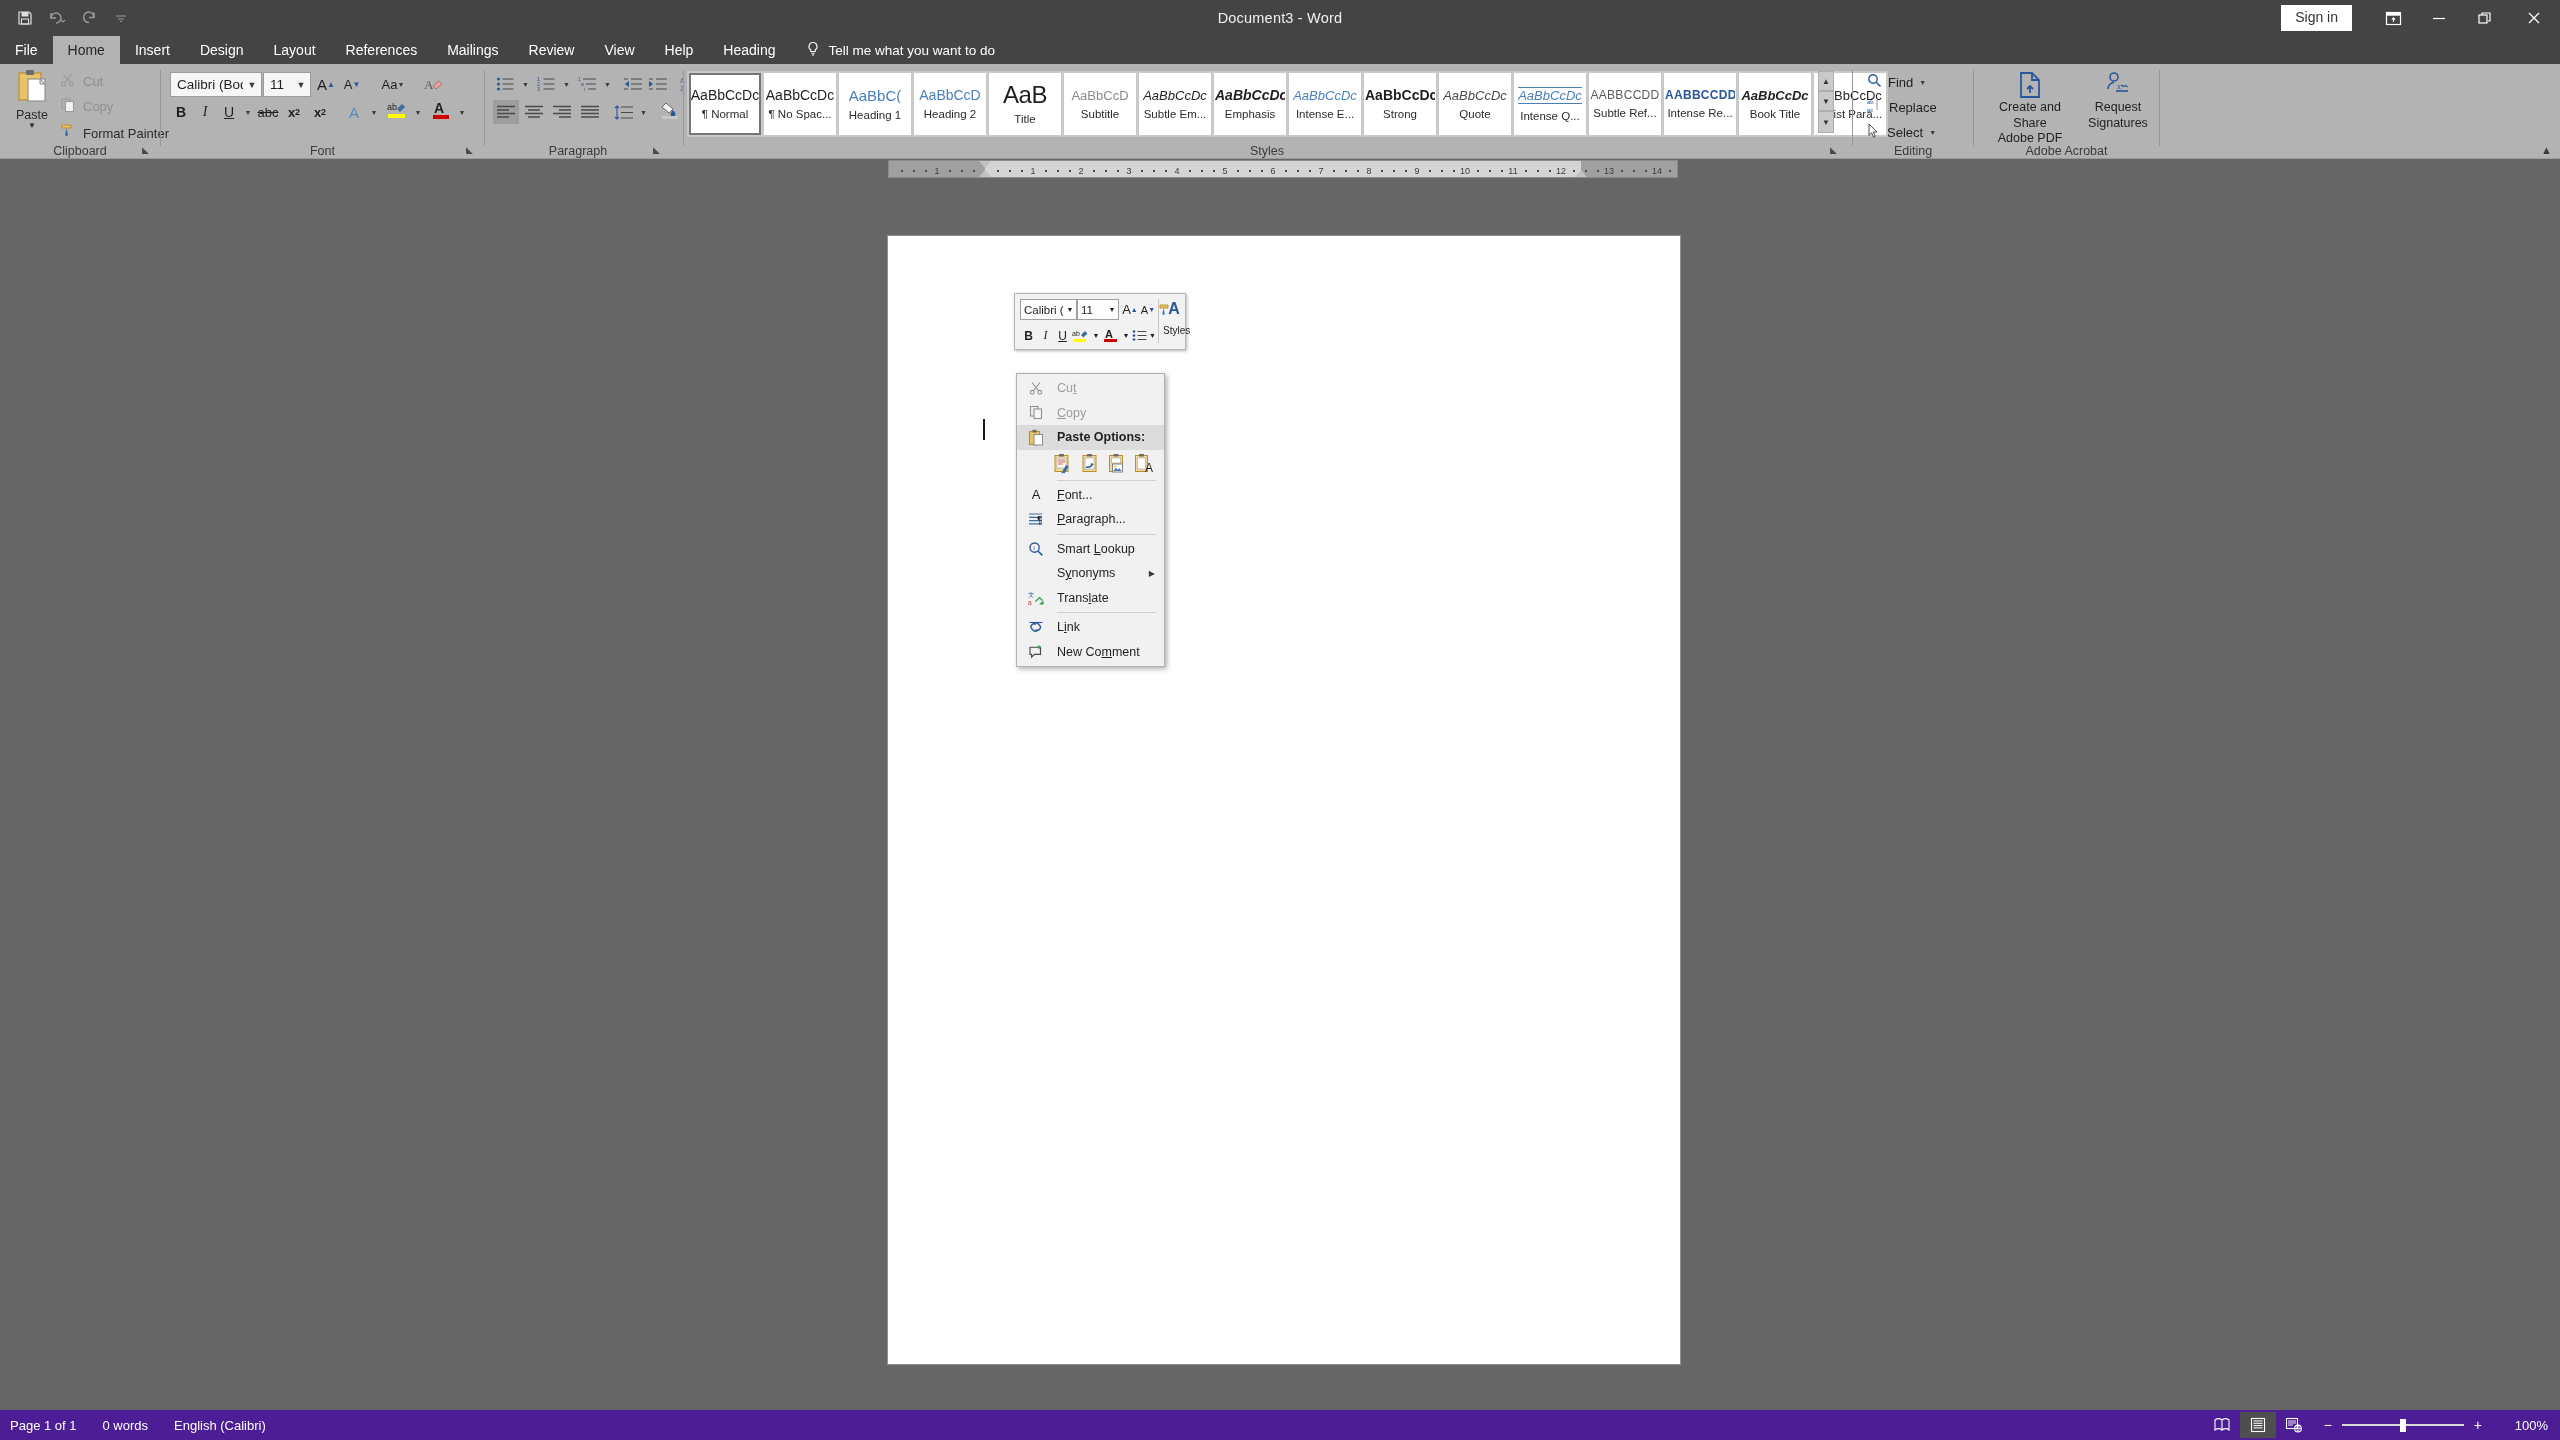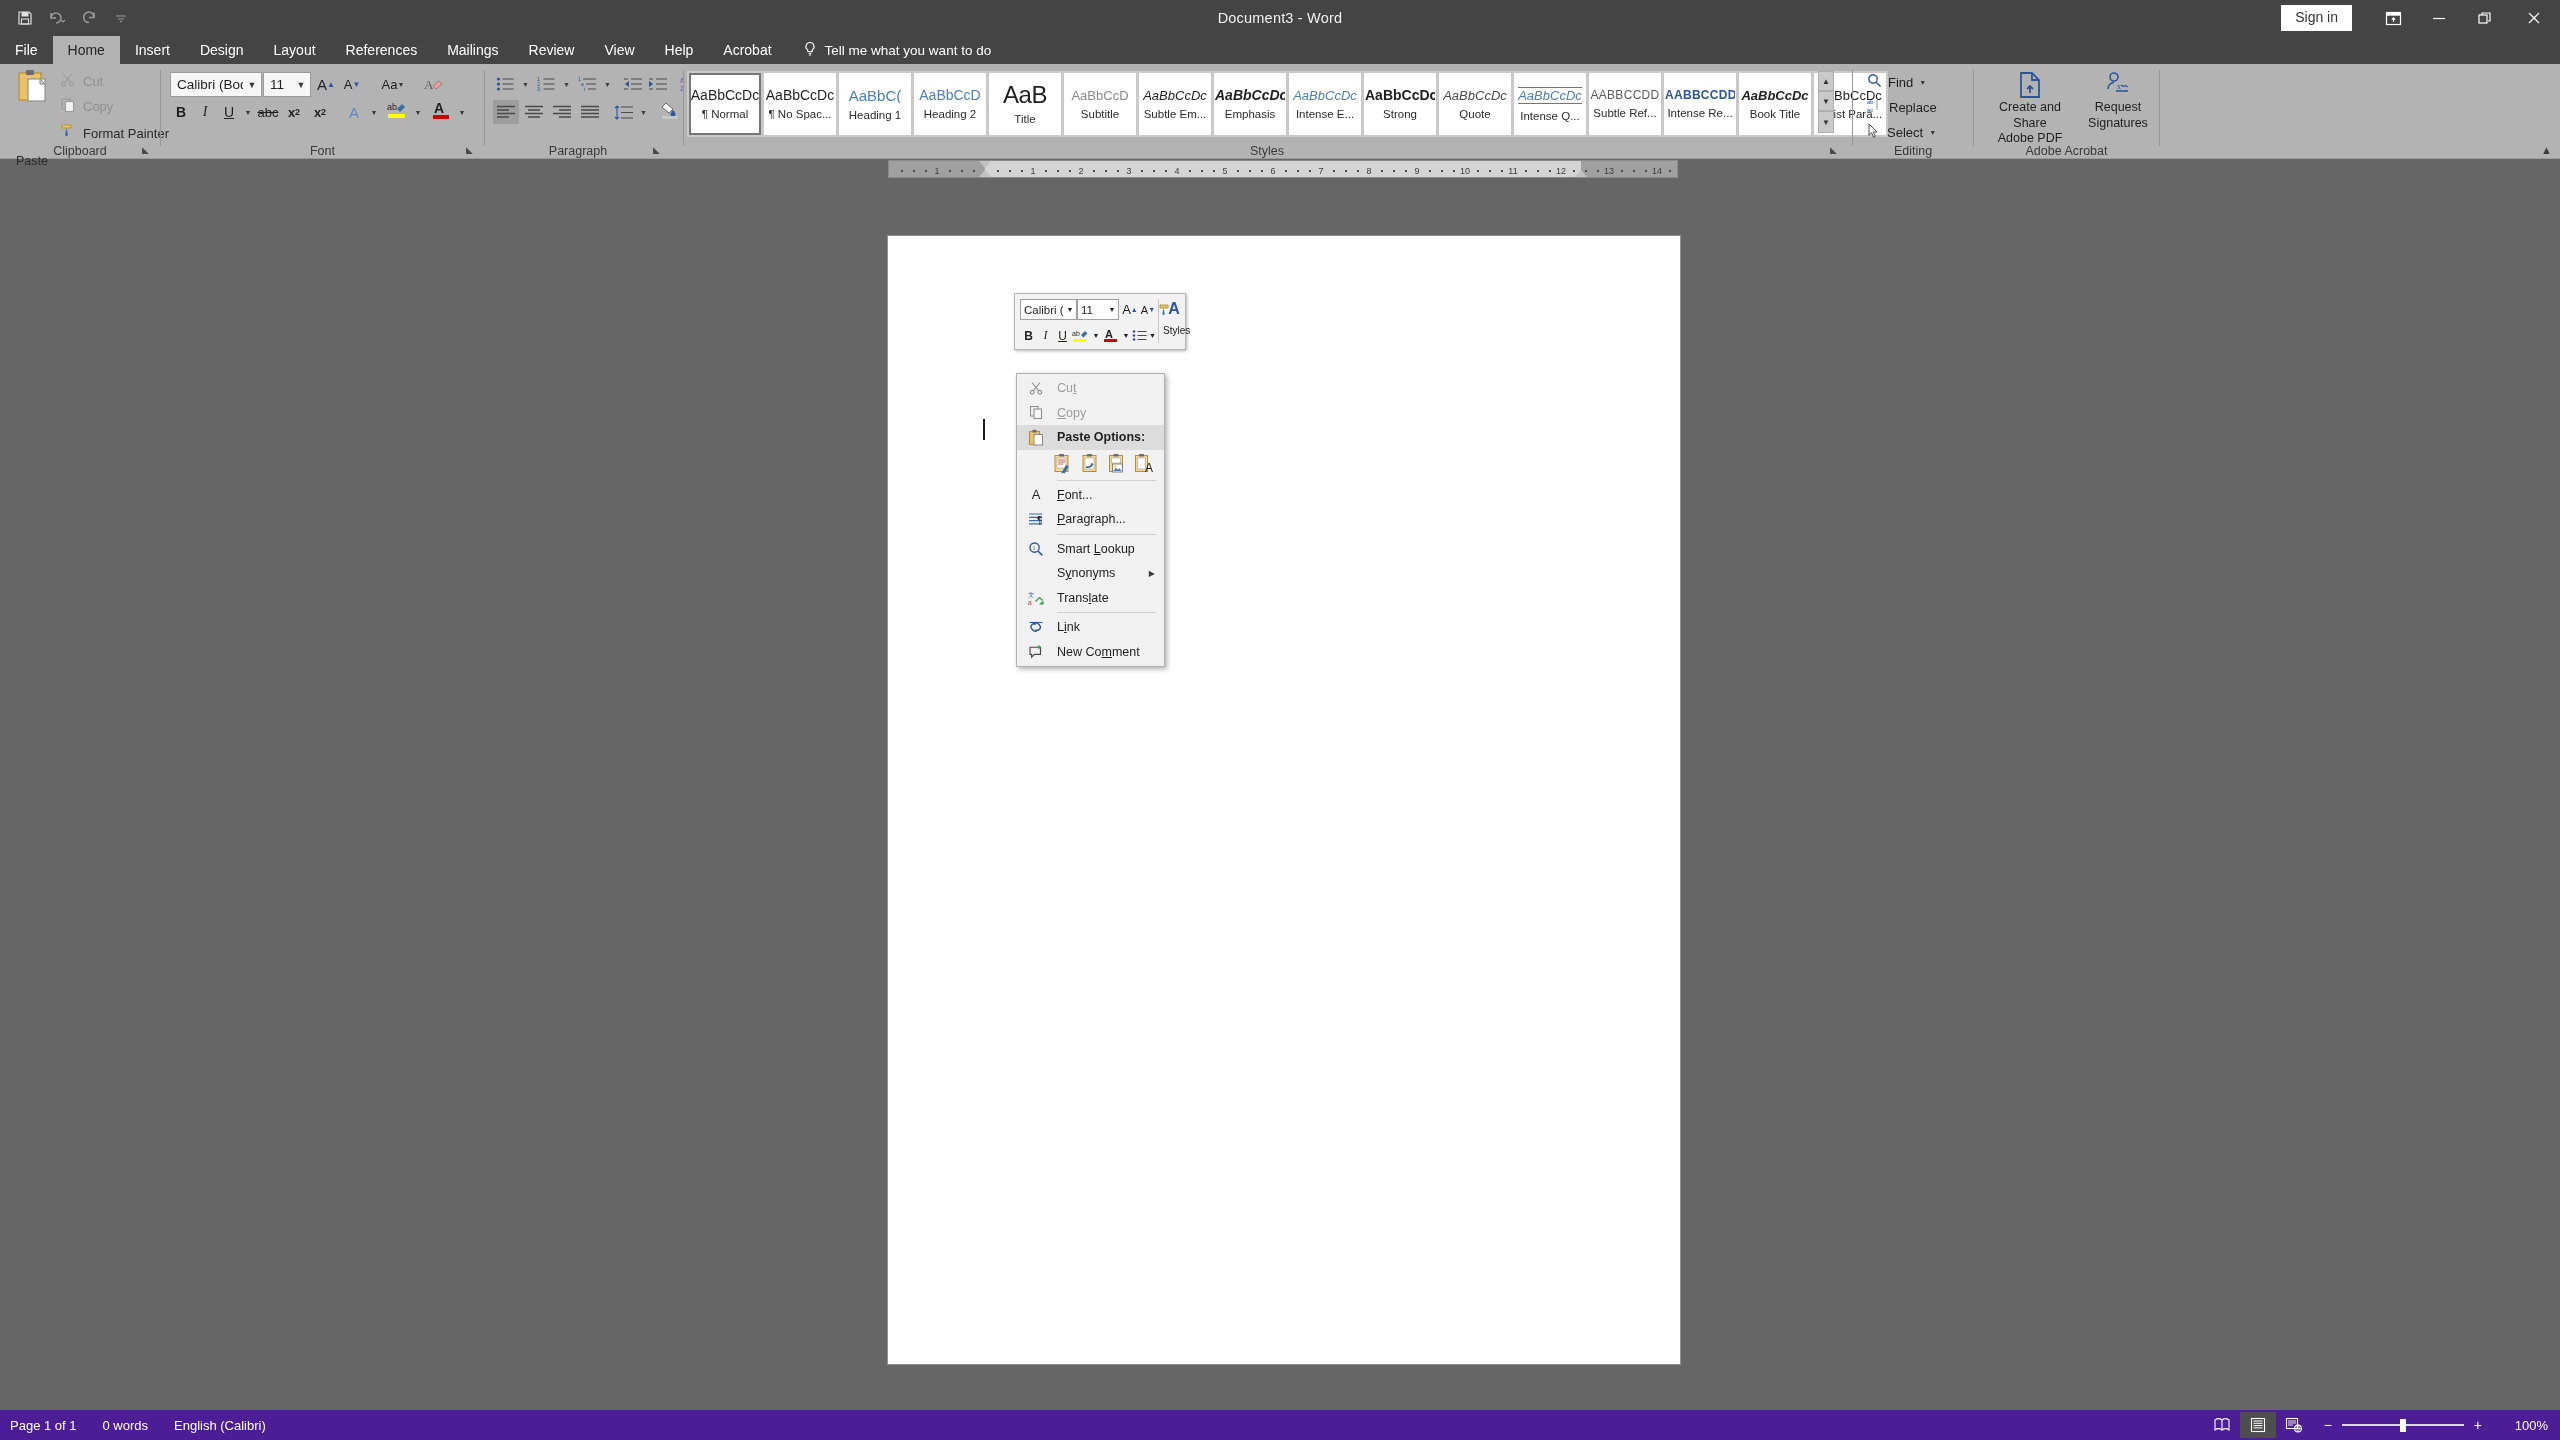--- a/index.html
+++ b/index.html
@@ -72,21 +72,21 @@
   .grp-sep { position: absolute; top: 6px; width: 1px; height: 76px; background: #989898; }
   .dlg-launcher {
     position: absolute; bottom: 3px; font-size: 9px; color: #4a4a4a;
     width: 13px; height: 13px; display:flex; align-items:center; justify-content:center;
   }
 
   
   .paste-big {
     position: absolute; left: 8px; top: 4px; width: 48px;
     display: flex; flex-direction: column; align-items: center;
-    font-size: 12.5px; color: #2b2b2b; gap: 46px;
+    font-size: 12.5px; color: #2b2b2b;
   }
   .paste-caret { font-size: 8px; line-height: 6px; margin-top: 1px; }
   .clip-item {
     position: absolute; display: flex; align-items: center; gap: 7px;
     font-size: 13px; color: #909090; white-space: nowrap;
   }
   .clip-item.enabled { color: #2b2b2b; align-items: flex-end; }
 
   
   .rb {
@@ -311,21 +311,21 @@
   <div class="tab">File</div>
   <div class="tab active">Home</div>
   <div class="tab">Insert</div>
   <div class="tab">Design</div>
   <div class="tab">Layout</div>
   <div class="tab">References</div>
   <div class="tab">Mailings</div>
   <div class="tab">Review</div>
   <div class="tab">View</div>
   <div class="tab">Help</div>
-  <div class="tab">Acrobat</div>
+  <div class="tab">Heading</div>
   <div class="tellme">
     <span>
       <svg width="14" height="16" viewBox="0 0 14 16">
           <path d="M7 1.5a4 4 0 0 0-2.3 7.3v1.7h4.6V8.8A4 4 0 0 0 7 1.5z" fill="none" stroke="#fff" stroke-width="1.1"></path>
           <path d="M5.4 12.2h3.2M5.9 14h2.2" stroke="#fff" stroke-width="1.1"></path>
         </svg>
     </span>
     <span>Tell me what you want to do</span>
   </div>
 </div>

